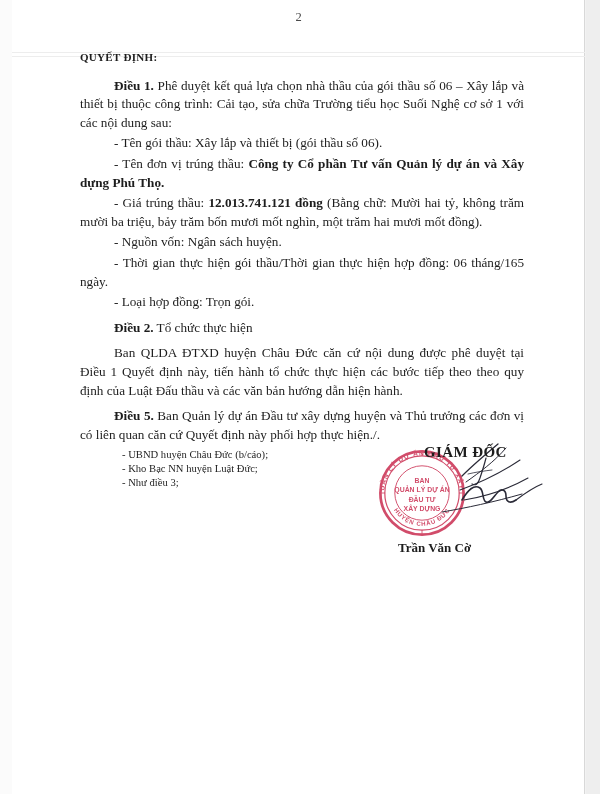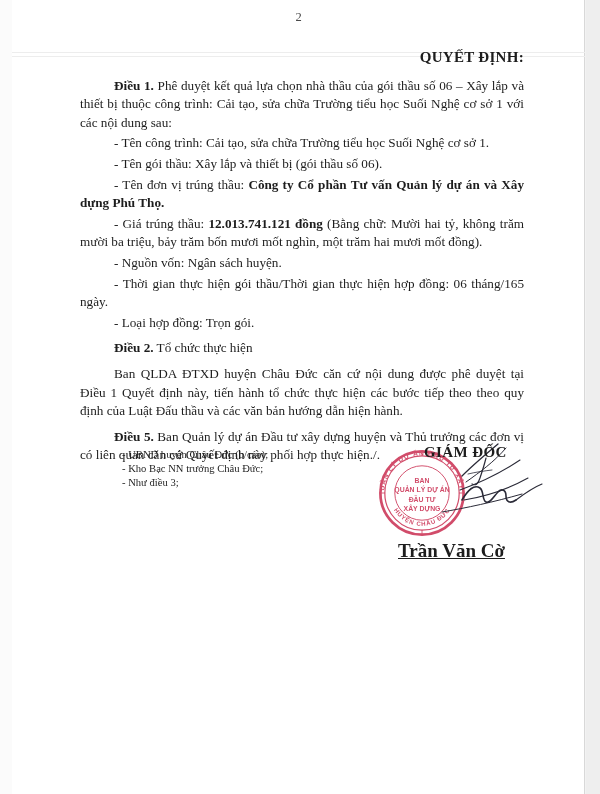--- a/index.html
+++ b/index.html
@@ -70,23 +70,23 @@
     position: absolute;
     left: 68px;
     top: 48px;
     width: 444px;
     color: #1d1d1d;
     font-size: 13.2px;
     line-height: 18.6px;
   }
 
   #decision-heading {
-    text-align: right;
-    font-weight: bold;
-    font-size: 15px;
+    text-align: left;
+    font-weight: bold;
+    font-size: 11px;
     letter-spacing: 0.3px;
     margin-bottom: 10px;
   }
 
   .para {
     text-align: justify;
     margin: 0 0 2px 0;
     text-indent: 34px;
   }
   .para.spaced { margin-bottom: 7px; }
@@ -137,25 +137,24 @@
     font-size: 15px;
     letter-spacing: 0.4px;
     color: #1d1d1d;
     z-index: 4;
   }
   #signer-name {
     position: absolute;
     left: 48px;
     top: 98px;
     font-weight: bold;
-    font-size: 19px;
+    font-size: 13px;
     color: #1d1d1d;
     white-space: nowrap;
     z-index: 4;
-    text-decoration: underline;
   }
 
   
   #official-stamp {
     position: absolute;
     left: 24px;
     top: 3px;
     width: 96px;
     height: 96px;
     z-index: 2;
@@ -186,21 +185,20 @@
   <div class="scanline b"></div>
 
   <div id="page-number">2</div>
 
   <div id="doc-body">
 
     <div id="decision-heading">QUYẾT ĐỊNH:</div>
 
     <p class="para"><span class="b">Điều 1.</span><span> Phê duyệt kết quả lựa chọn nhà thầu của gói thầu số 06 – Xây lắp và thiết bị thuộc công trình: Cải tạo, sửa chữa Trường tiểu học Suối Nghệ cơ sở 1 với các nội dung sau:</span></p>
 
-    <p class="para"><span>- Tên công trình: </span><span>Cải tạo, sửa chữa Trường tiểu học Suối Nghệ cơ sở 1.</span></p>
 
     <p class="para"><span>- Tên gói thầu: </span><span>Xây lắp và thiết bị (gói thầu số 06).</span></p>
 
     <p class="para justify-spread"><span>- Tên đơn vị trúng thầu: </span><span class="b">Công ty Cổ phần Tư vấn Quản lý dự án và Xây dựng Phú Thọ.</span></p>
 
     <p class="para justify-spread"><span>- Giá trúng thầu: </span><span class="b">12.013.741.121 đồng</span><span class="i"> (Bằng chữ: Mười hai tỷ, không trăm mười ba triệu, bảy trăm bốn mươi mốt nghìn, một trăm hai mươi mốt đồng).</span></p>
 
     <p class="para"><span>- Nguồn vốn: </span><span>Ngân sách huyện.</span></p>
 
     <p class="para justify-spread"><span>- Thời gian thực hiện gói thầu/Thời gian thực hiện hợp đồng: </span><span>06 tháng/165 ngày.</span></p>
@@ -212,21 +210,21 @@
     <p class="para spaced">Ban QLDA ĐTXD huyện Châu Đức căn cứ nội dung được phê duyệt tại Điều 1 Quyết định này, tiến hành tổ chức thực hiện các bước tiếp theo theo quy định của Luật Đấu thầu và các văn bản hướng dẫn hiện hành.</p>
 
     <p class="para"><span class="b">Điều 5.</span><span> Ban Quản lý dự án Đầu tư xây dựng huyện và Thủ trưởng các đơn vị có liên quan căn cứ Quyết định này phối hợp thực hiện./.</span></p>
 
   </div>
 
   <div id="footer-zone">
 
     <div id="recipients">
       <div class="recipient-line">- UBND huyện Châu Đức (b/cáo);</div>
-      <div class="recipient-line">- Kho Bạc NN trưởng Châu Đức;</div>
+      <div class="recipient-line">- Kho Bạc NN huyện Luật Đức;</div>
       <div class="recipient-line">- Như điều 3;</div>
     </div>
 
     <div id="signature-block">
 
       <div id="signer-title">GIÁM ĐỐC</div>
 
       <div id="official-stamp">
         <svg id="stamp-svg" viewBox="0 0 120 120" xmlns="http://www.w3.org/2000/svg">
           <defs>

